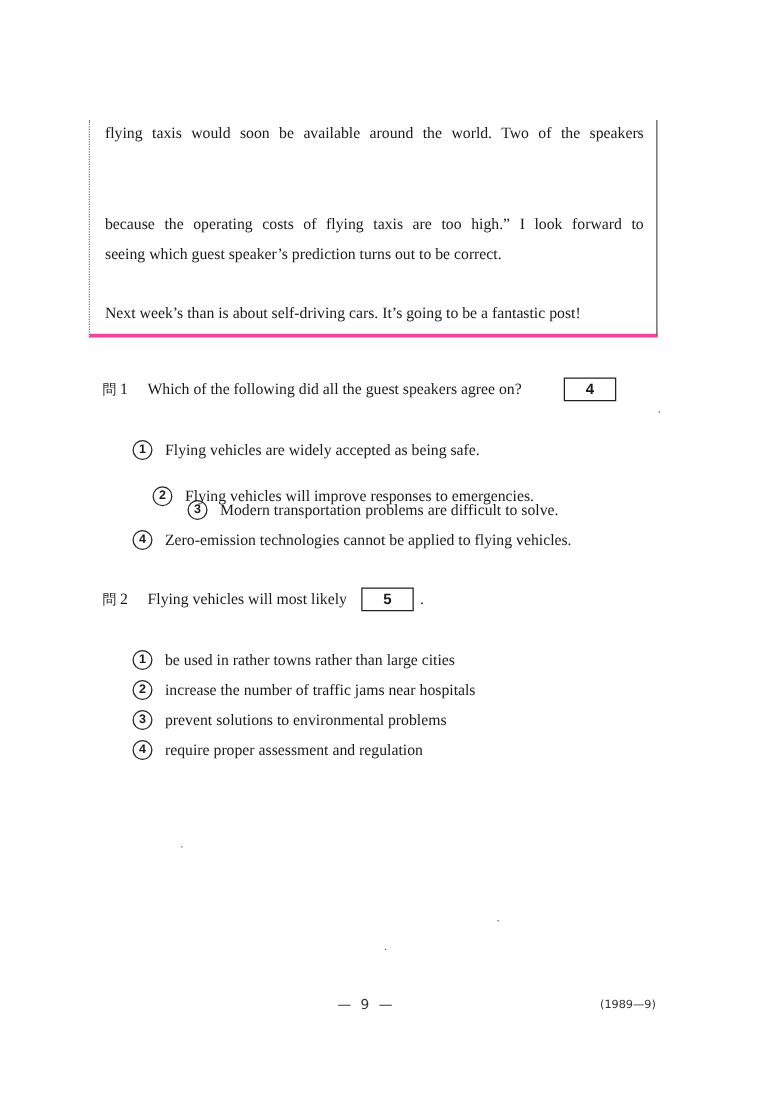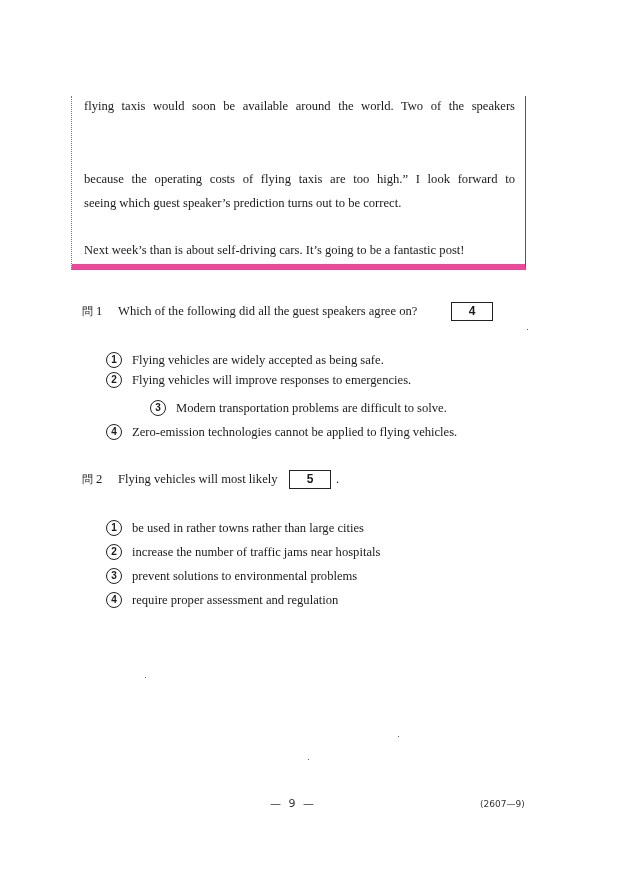--- a/index.html
+++ b/index.html
@@ -16,21 +16,21 @@
     color: #1a1a1a;
   }
   .passage-box {
     position: absolute;
     left: 71px;
     top: 96px;
     width: 455px;
     height: 174px;
     border-left: 1px dotted #777;
     border-right: 1px solid #555;
-    border-bottom: 6px solid #ec4899;
+    border-bottom: 3px solid #ec4899;
     box-sizing: border-box;
   }
   .passage-line {
     position: absolute;
     left: 12px;
     right: 10px;
     font-size: 12.6px;
     line-height: 16px;
     white-space: nowrap;
   }
@@ -126,21 +126,21 @@
 </div>
 
 <div class="q-header" style="top:302px;">
   <span class="q-kanji">問</span><span class="q-num">1</span><span>Which of the following did all the guest speakers agree on?</span>
 </div>
 <div class="answer-box" style="left:451px; top:302px; width:40px;">4</div>
 
 <div class="option" style="top:352px;">
   <span class="opt-mark">1</span><span>Flying vehicles are widely accepted as being safe.</span>
 </div>
-<div class="option" style="top:372px;">
+<div class="option" style="top:389px;margin-left:16px;">
   <span class="opt-mark">2</span><span>Flying vehicles will improve responses to emergencies.</span>
 </div>
 <div class="option" style="top:400px;margin-left:44px;">
   <span class="opt-mark">3</span><span>Modern transportation problems are difficult to solve.</span>
 </div>
 <div class="option" style="top:424px;">
   <span class="opt-mark">4</span><span>Zero-emission technologies cannot be applied to flying vehicles.</span>
 </div>
 
 <div class="q-header" style="top:470px;">
@@ -161,13 +161,13 @@
 <div class="option" style="top:592px;">
   <span class="opt-mark">4</span><span>require proper assessment and regulation</span>
 </div>
 
 <div class="speck" style="left:145px; top:677px;"></div>
 <div class="speck" style="left:398px; top:736px;"></div>
 <div class="speck" style="left:308px; top:759px;"></div>
 <div class="speck" style="left:527px; top:329px;"></div>
 
 <div class="footer-page">— 9 —</div>
-<div class="footer-code">(2607—9)</div>
+<div class="footer-code">(1989—9)</div>
 
 </body></html>

